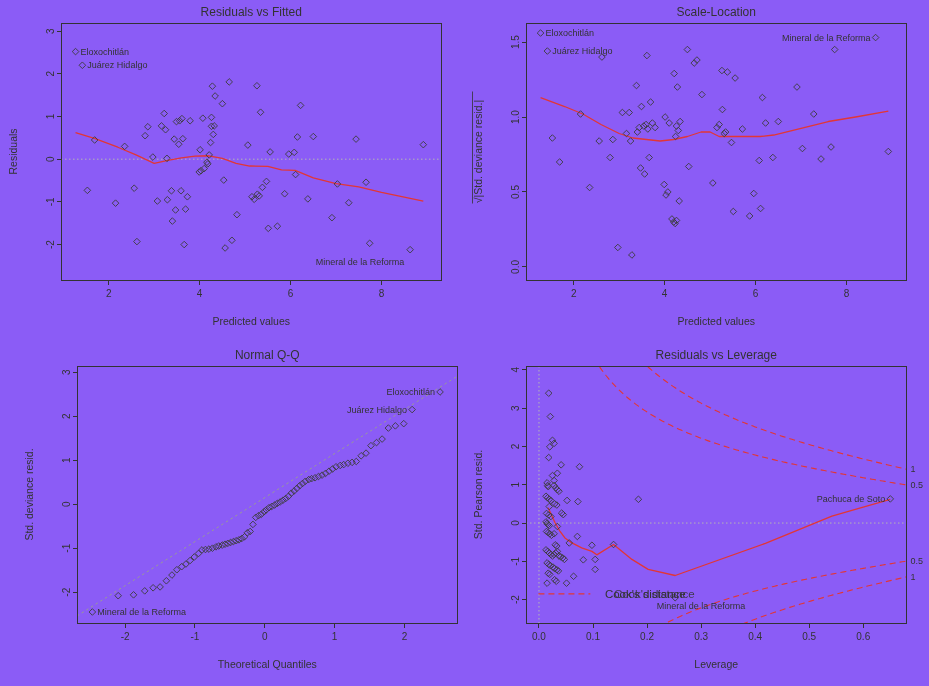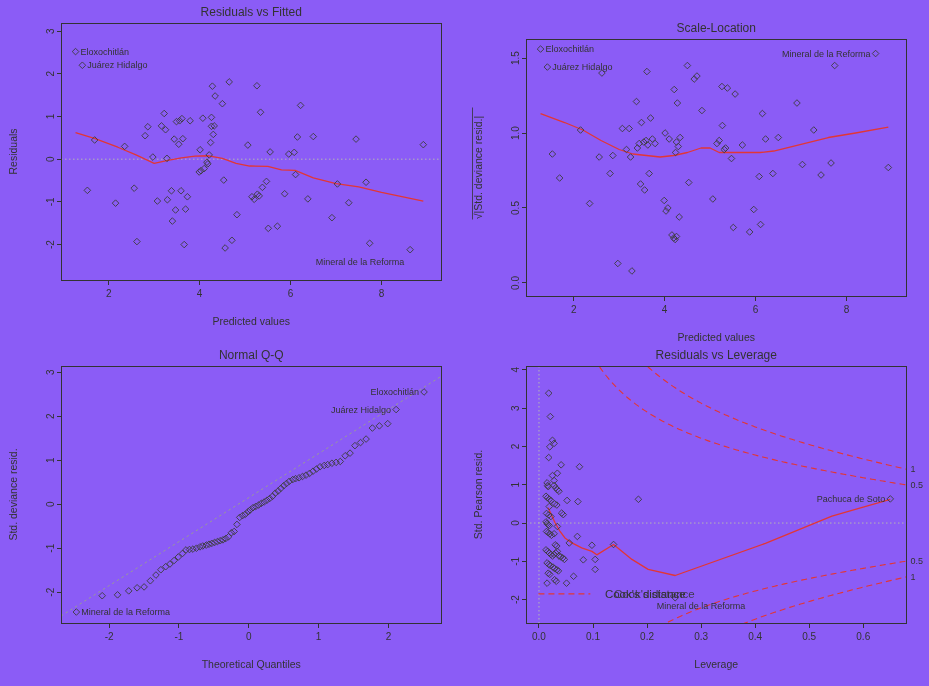--- a/index.html
+++ b/index.html
@@ -1,21 +1,21 @@
 <!DOCTYPE html>
 <html><head>
 <meta charset="utf-8">
 <style>
   html,body{margin:0;padding:0;background:#fff;}
   #figure{position:relative;width:929px;height:686px;background:#8b5cf6;overflow:hidden;
           font-family:"Liberation Sans", sans-serif;}
   .panel{position:absolute;width:464px;height:343px;}
   #panel-0{left:0;top:0;}
-  #panel-1{left:465;top:16px;left:465px;}
-  #panel-2{left:0;top:343px;text-align:right;}
+  #panel-1{left:465;top:0;left:465px;}
+  #panel-2{left:16px;top:343px;text-align:right;}
   #panel-3{left:465px;top:343px;text-decoration:underline;}
   svg{display:block;}
   svg text{fill:#333;}
 </style>
 </head>
 <body>
 
 <div id="figure">
   <div class="panel" id="panel-0">
       <svg width="464" height="343" viewBox="0 0 464 343">

